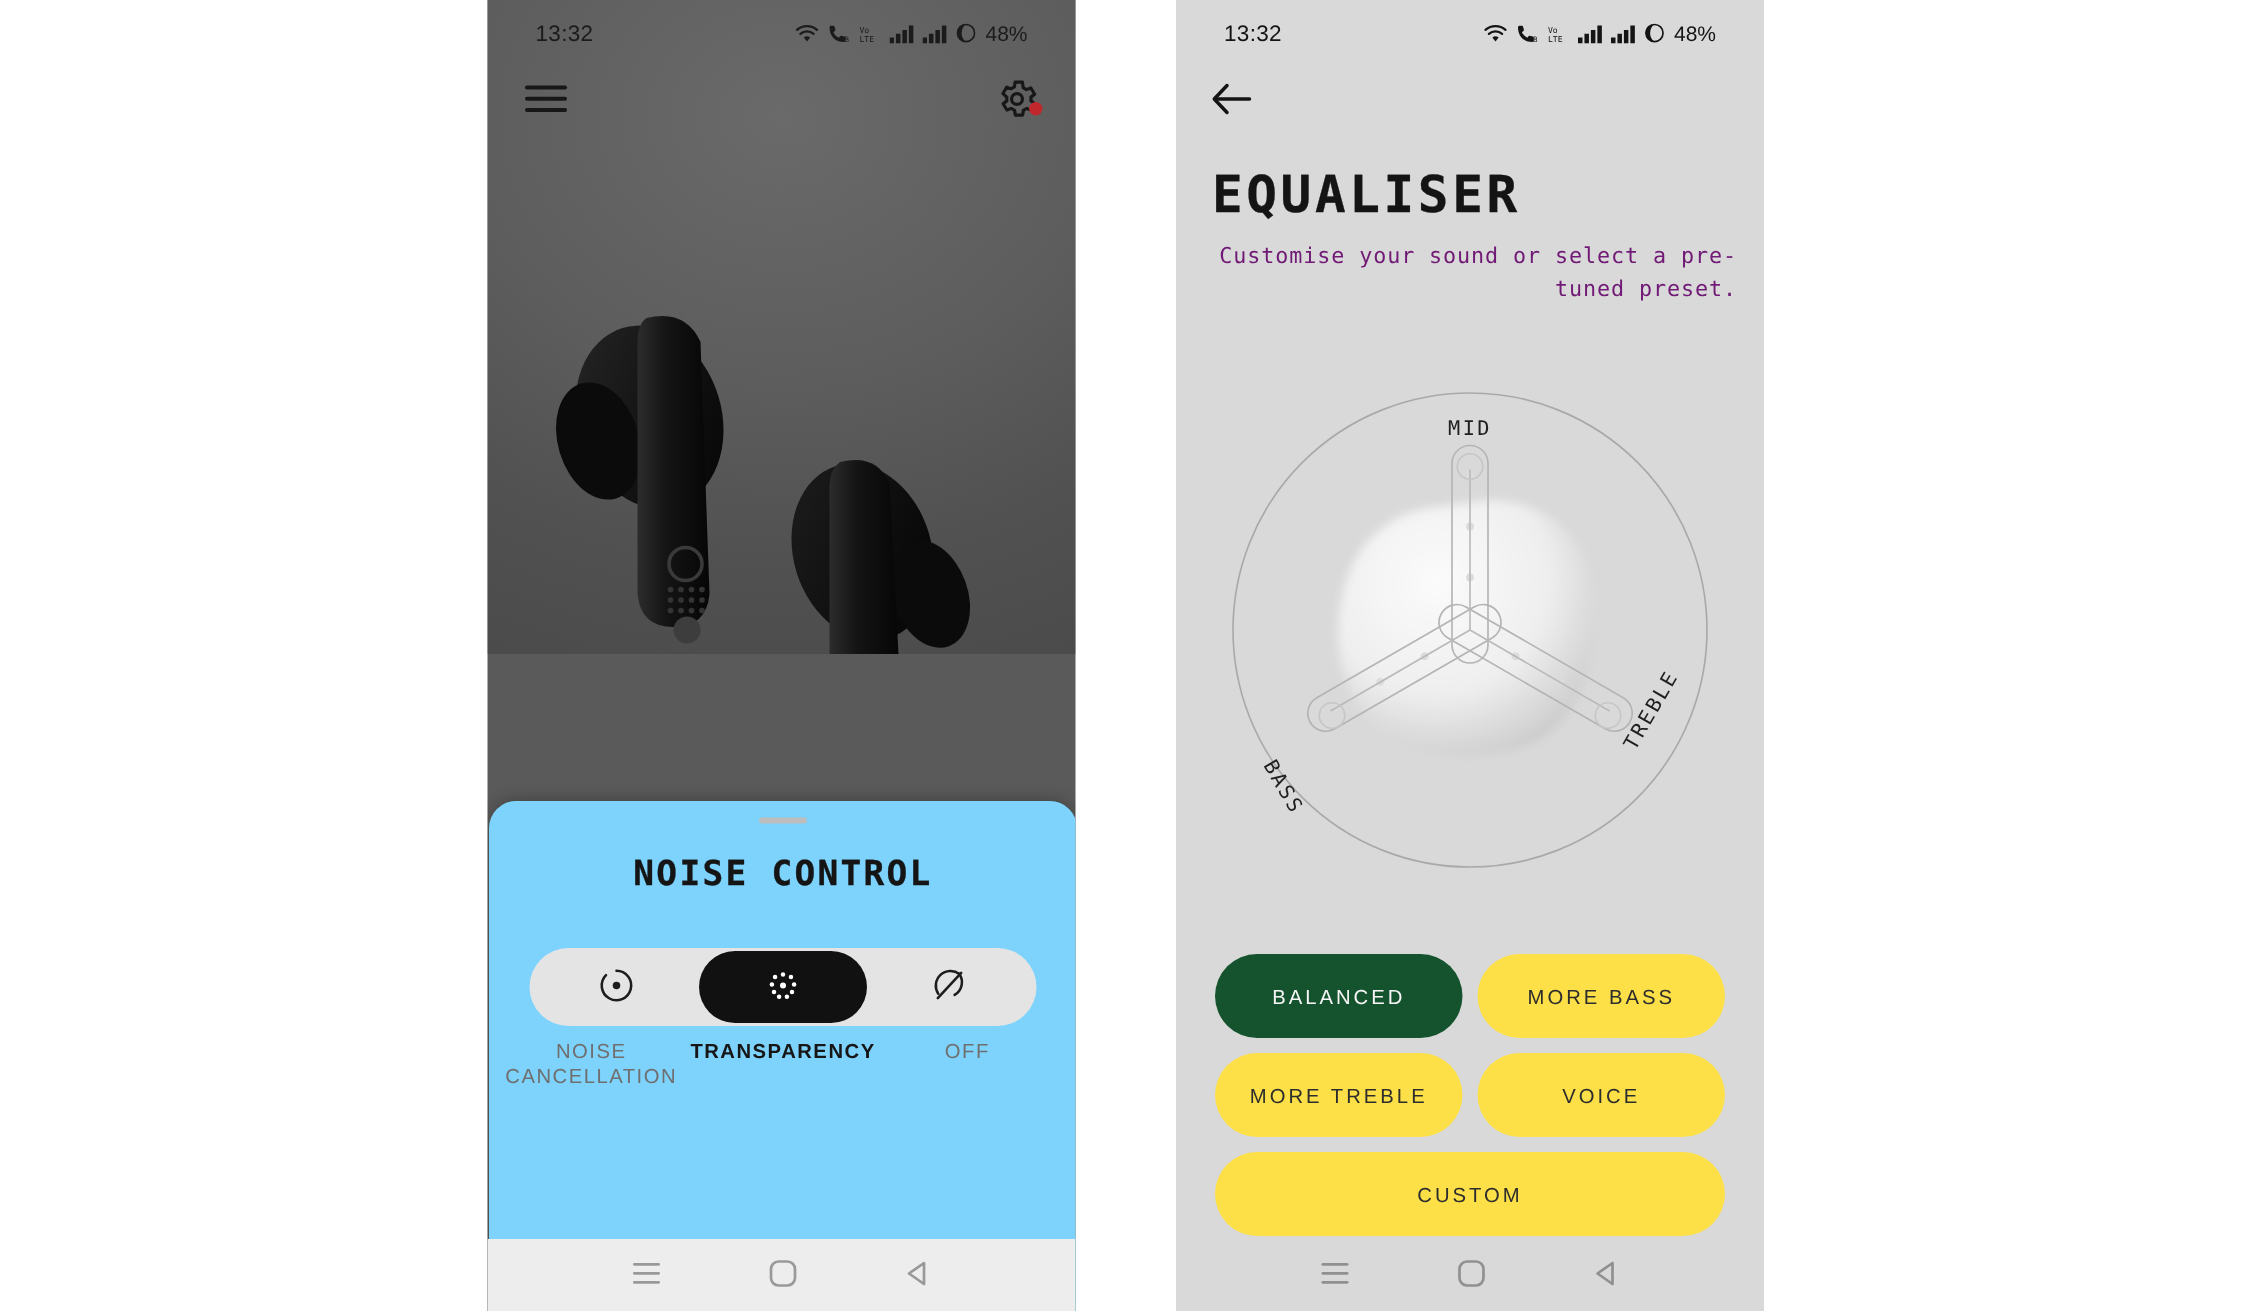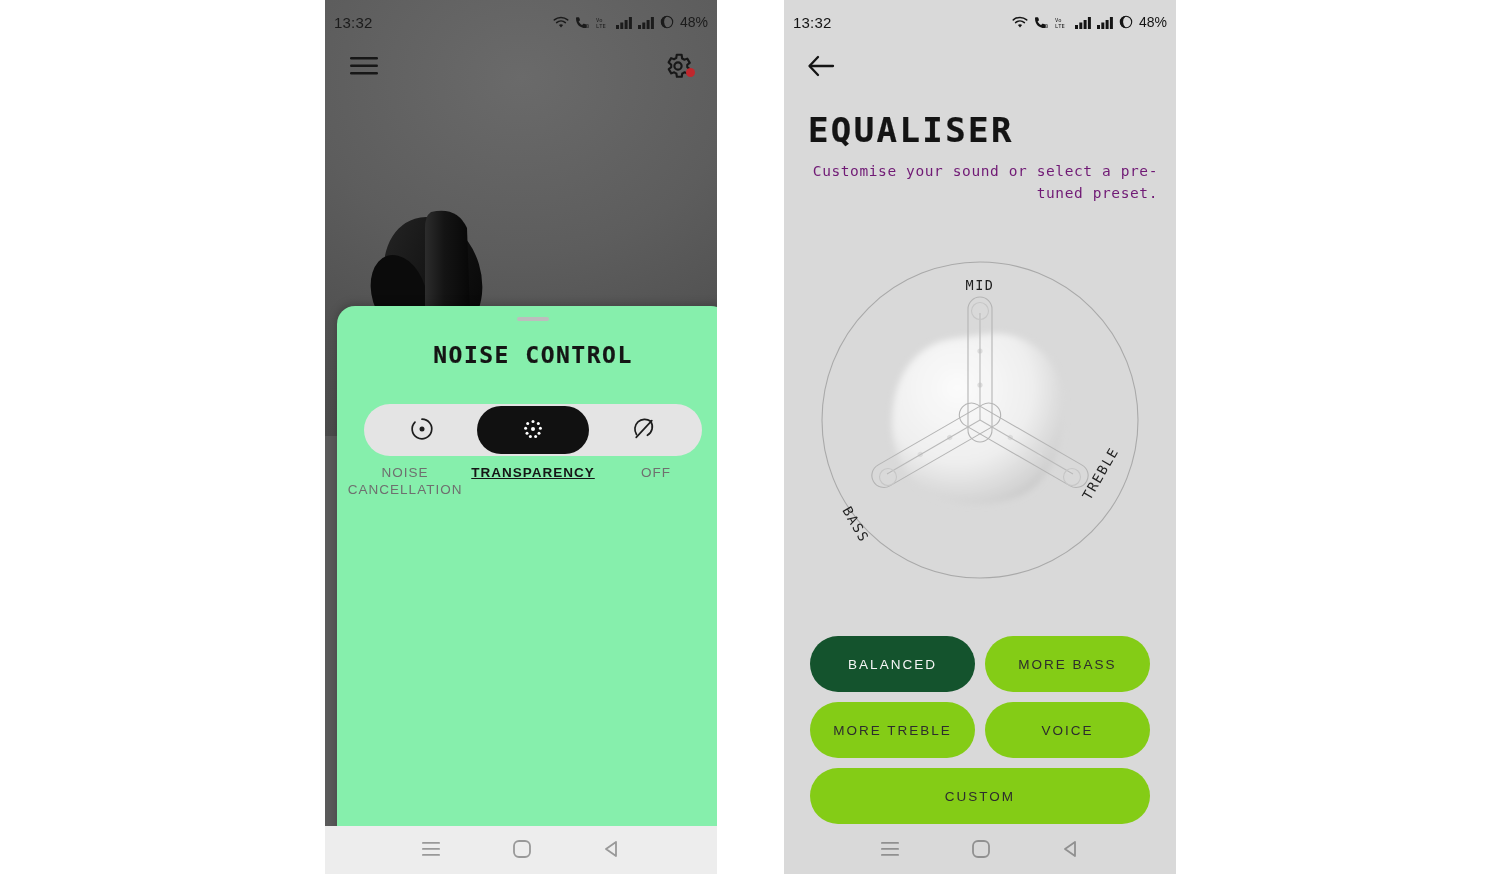--- a/index.html
+++ b/index.html
@@ -13,21 +13,21 @@
 
   
   .phone { position: absolute; top: 0; width: 392px; height: 874px; overflow: hidden; }
   #phone-left  { left: 325px; background: #5a5a5a; }
   #phone-right { left: 784px; background: #d9d9d9; }
 
   
   .statusbar {
     position: absolute; top: 0; left: 0; right: 0; height: 44px;
     display: flex; align-items: center; justify-content: space-between;
-    padding: 0 9px;
+    padding: 0 32px;
   }
   .sb-time { font-size: 15px; letter-spacing: .2px; }
   .sb-right { display: flex; align-items: center; gap: 5px; }
   .sb-right svg { display: block; }
   .sb-batt { font-size: 14px; margin-left: 1px; }
   #phone-left .statusbar { color: #1b1b1b; }
   #phone-right .statusbar { color: #141414; }
 
   
   .hero {
@@ -58,22 +58,22 @@
   .hero-title {
     position: absolute; top: 124px; left: 0; right: 0;
     text-align: center; font-size: 34px; letter-spacing: 3px;
     color: #141414;
   }
 
   .buds { position: absolute; left: 0; top: 200px; width: 392px; height: 236px; }
 
   
   .sheet {
-    position: absolute; left: 12px; bottom: 0; width: 392px; height: 568px;
-    background: #86efac; border-radius: 18px 18px 0 0;
+    position: absolute; left: 1px; bottom: 0; width: 392px; height: 340px;
+    background: #7dd3fc; border-radius: 18px 18px 0 0;
     box-shadow: 0 -2px 10px rgba(0,0,0,.22);
   }
   .grabber {
     position: absolute; top: 11px; left: 50%; transform: translateX(-50%);
     width: 32px; height: 4px; border-radius: 3px; background: #bdbdbd;
   }
   .sheet-title {
     position: absolute; top: 36px; left: 0; right: 0; text-align: center;
     font-size: 23px; letter-spacing: 1.5px;
   }
@@ -91,42 +91,42 @@
   .seg-btn.active { background: #111111; color: #ffffff; }
   .seg-labels {
     position: absolute; top: 158px; left: 12px; width: 368px;
     display: flex;
   }
   .seg-label {
     flex: 1; text-align: center; font-size: 13.5px; letter-spacing: 1px;
     color: #6f6f6f; line-height: 17px;
     font-family: "Liberation Sans", sans-serif;
   }
-  .seg-label.active { color: #161616; font-weight: 600; text-decoration: underline; }
+  .seg-label.active { color: #161616; font-weight: 600; }
   .seg-label.wrap1 { position: relative; left: -5px; }
 
   
   .back-row { position: absolute; top: 44px; left: 22px; height: 46px; display: flex; align-items: center; }
   .eq-title {
     position: absolute; top: 110px; left: 24px;
     font-size: 34px; letter-spacing: 2.4px; color: #141414;
   }
   .eq-sub {
     position: absolute; top: 160px; left: 24px; width: 350px;
     font-family: "DejaVu Sans Mono", monospace;
     font-size: 14.5px; line-height: 22px; letter-spacing: 0.6px; color: #701a75; text-align: right;
   }
   .wheel { position: absolute; left: 20px; top: 255px; width: 352px; height: 330px; }
 
   .presets {
     position: absolute; left: 26px; top: 636px; width: 340px;
     display: flex; flex-wrap: wrap; gap: 10px;
   }
   .preset {
-    height: 56px; border: 0; border-radius: 28px; background: #84cc16;
+    height: 56px; border: 0; border-radius: 28px; background: #fde047;
     color: #2d2d2d; font-family: "Liberation Sans", sans-serif;
     font-size: 13.5px; letter-spacing: 2px; cursor: pointer;
     display: flex; align-items: center; justify-content: center;
   }
   .preset.half { width: 165px; }
   .preset.full { width: 340px; }
   .preset.selected { background: #14532d; color: #f5f5f5; }
 
   
   .navbar {

